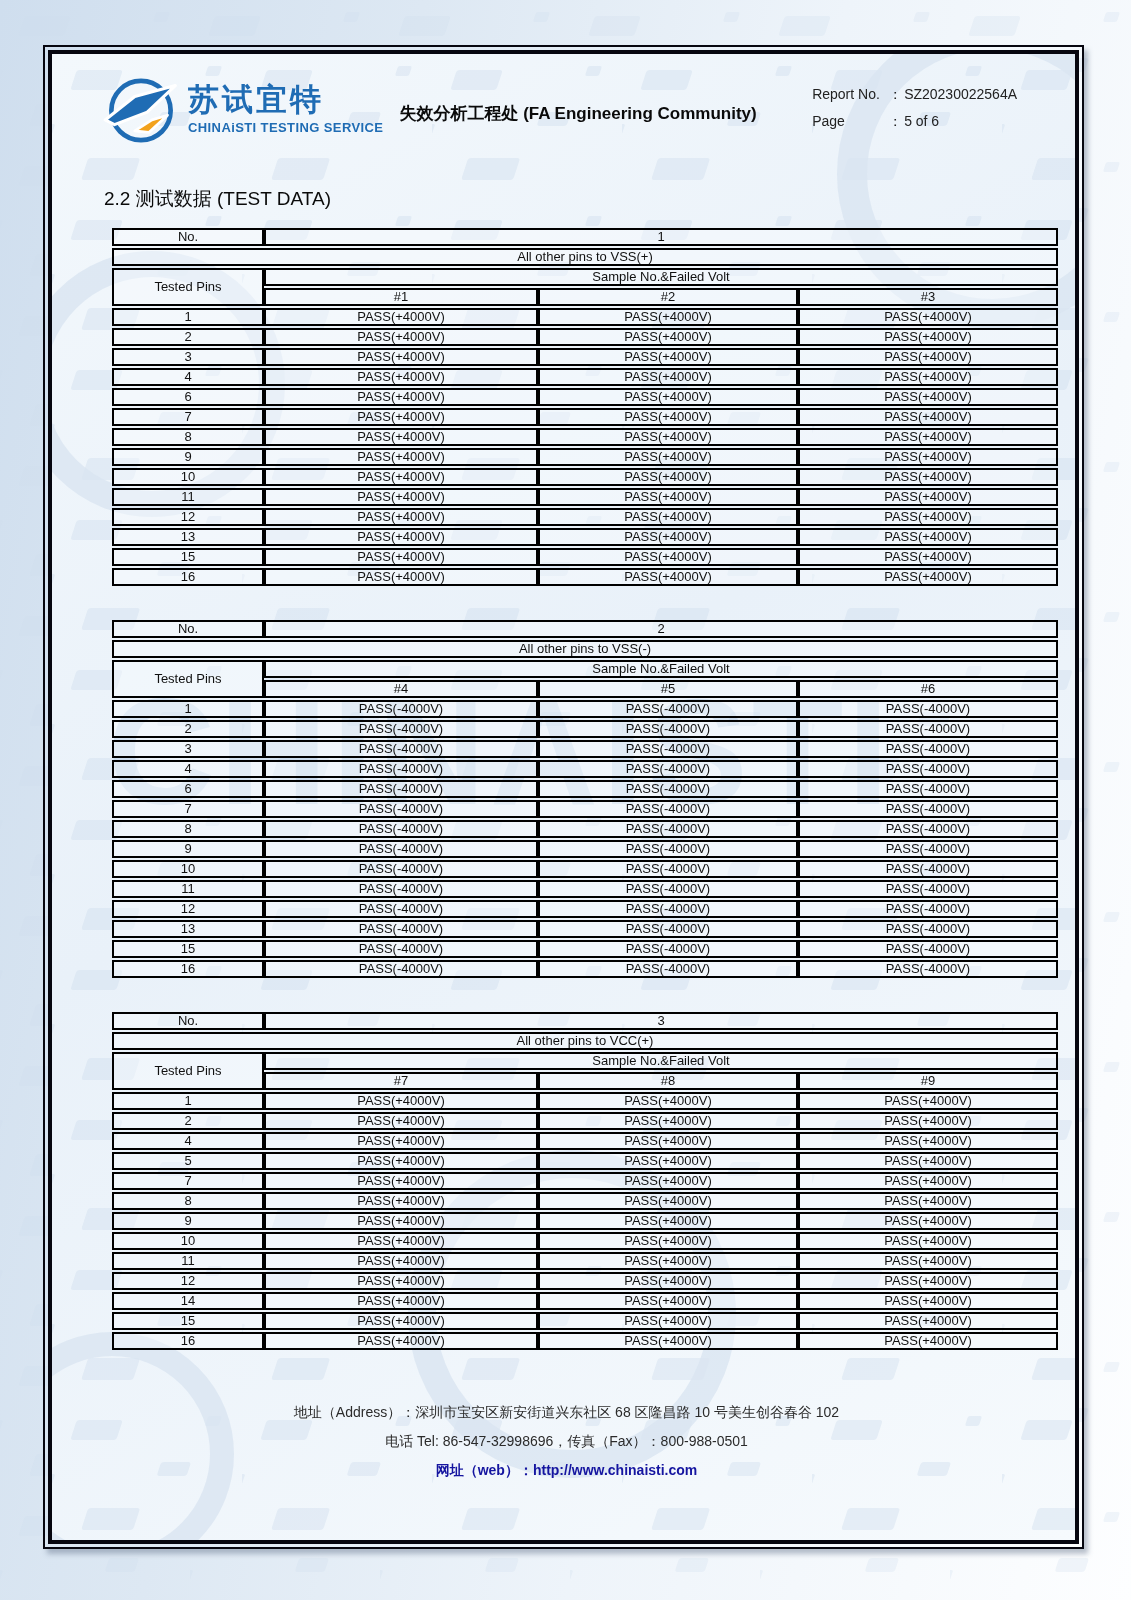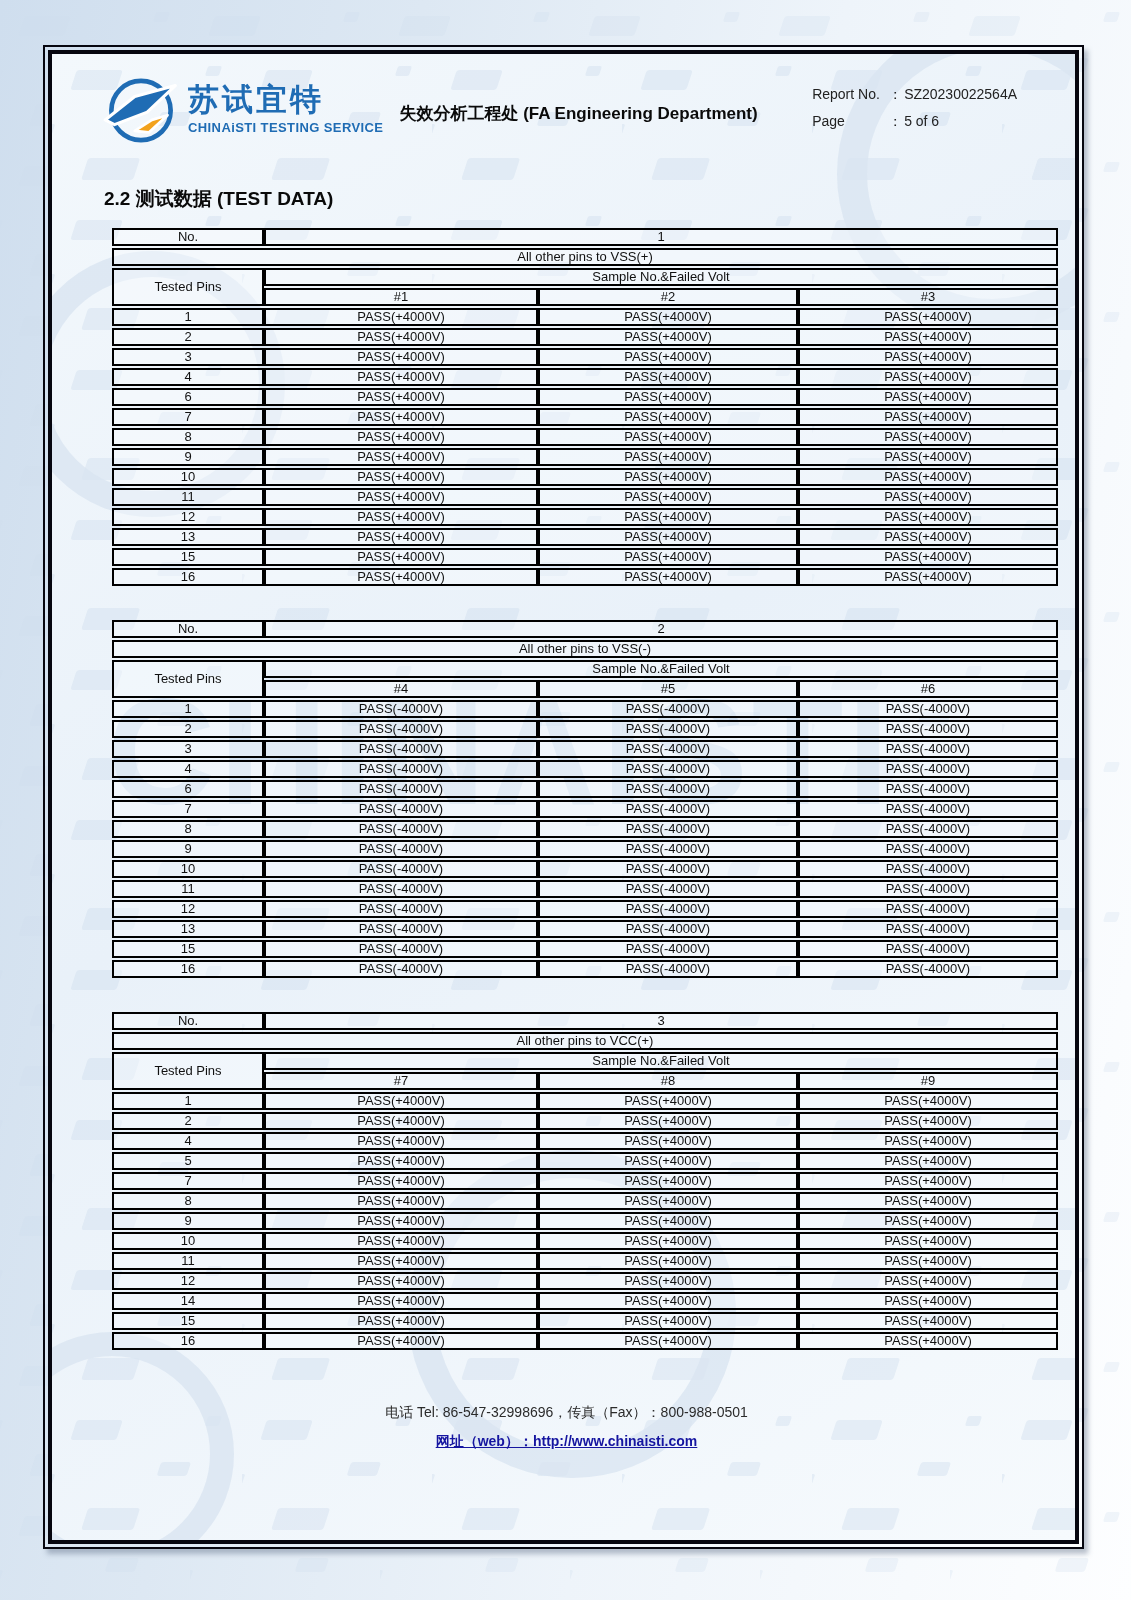--- a/index.html
+++ b/index.html
@@ -29,37 +29,37 @@
   
   .hdr{display:flex;align-items:flex-start;margin-top:6px;height:92px;}
   .logo{display:flex;align-items:center;margin-left:26px;}
   .logo-text{margin-left:8px;}
   .brand-cn{font-size:31px;font-weight:bold;color:#1f6cb4;letter-spacing:3px;line-height:34px;}
   .brand-en{font-size:13px;font-weight:bold;color:#1f6cb4;letter-spacing:.4px;margin-top:3px;}
   .dept{margin-left:16px;margin-top:32px;font-size:17px;font-weight:bold;color:#0a0a0a;white-space:nowrap;}
   .report-info{margin-left:auto;margin-right:40px;margin-top:16px;font-size:14px;color:#222;}
   .ri-row{display:grid;grid-template-columns:76px 16px auto;margin-bottom:9px;}
   
-  .section-title{margin:24px 0 14px 28px;font-size:19px;font-weight:bold;color:#0a0a0a;}
+  .section-title{margin:24px 0 14px 28px;font-size:19px;font-weight:normal;color:#0a0a0a;}
   
   #tables-root{margin-left:28px;padding-left:8px;}
   table.test-table{
     border-collapse:separate;border-spacing:0 2px;table-layout:fixed;
     width:946px;margin:0 0 30px 0;
   }
   table.test-table td{
     border:2px solid #000;text-align:center;vertical-align:middle;
     height:14px;line-height:14px;padding:0 2px;font-size:13px;
     background:rgba(250,252,255,.40);overflow:hidden;white-space:nowrap;
   }
   
   .footer{margin-top:52px;text-align:center;font-size:14px;color:#2b2b2b;}
   .footer div{margin-bottom:11px;}
   .footer .web{
-    color:#1515a0;font-weight:bold;text-decoration:underline;cursor:pointer;
+    color:#1515a0;font-weight:bold;cursor:pointer;
   }
 </style>
 </head>
 <body>
 
 <svg class="bg-pattern" width="1131" height="1600" xmlns="http://www.w3.org/2000/svg">
   <defs>
     <pattern id="chips" patternUnits="userSpaceOnUse" width="190" height="150">
       <g fill="#cddcec" opacity="0.55" transform="skewX(-18)">
         <rect x="30" y="16" width="46" height="20" rx="3"></rect>
@@ -95,21 +95,21 @@
           <svg width="78" height="78" viewBox="0 0 100 100" xmlns="http://www.w3.org/2000/svg">
             <circle cx="50" cy="52" r="38" fill="none" stroke="#1f6cb4" stroke-width="6"></circle>
             <path d="M4,64 L42,34 L94,20 L58,54 L16,70 Z" fill="#1f6cb4" stroke="#ffffff" stroke-width="4" stroke-linejoin="round"></path>
             <path d="M42,78 L64,64 L84,58 L60,80 Z" fill="#f2a21d" stroke="#ffffff" stroke-width="3.5" stroke-linejoin="round"></path>
           </svg>
           <div class="logo-text">
             <div class="brand-cn">苏试宜特</div>
             <div class="brand-en">CHINAiSTI TESTING SERVICE</div>
           </div>
         </div>
-        <div class="dept">失效分析工程处 (FA Engineering Department)</div>
+        <div class="dept">失效分析工程处 (FA Engineering Community)</div>
         <div class="report-info">
           <div class="ri-row">
             <span>Report No.</span>
             <span>：</span>
             <span>SZ20230022564A</span>
           </div>
           <div class="ri-row">
             <span>Page</span>
             <span>：</span>
             <span>5  of  6</span>
@@ -440,19 +440,20 @@
                 <td>16</td>
                 <td>PASS(+4000V)</td>
                 <td>PASS(+4000V)</td>
                 <td>PASS(+4000V)</td>
               </tr>
             </tbody>
           </table>
         </div>
 
       <div class="footer">
+        <div>地址（Address）：深圳市宝安区新安街道兴东社区 68 区隆昌路 10 号美生创谷春谷 102</div>
         <div>电话 Tel: 86-547-32998696，传真（Fax）：800-988-0501</div>
         <div class="web">网址（web）：http://www.chinaisti.com</div>
       </div>
 
     </div>
   </div>
 </div>
 
 </body></html>

